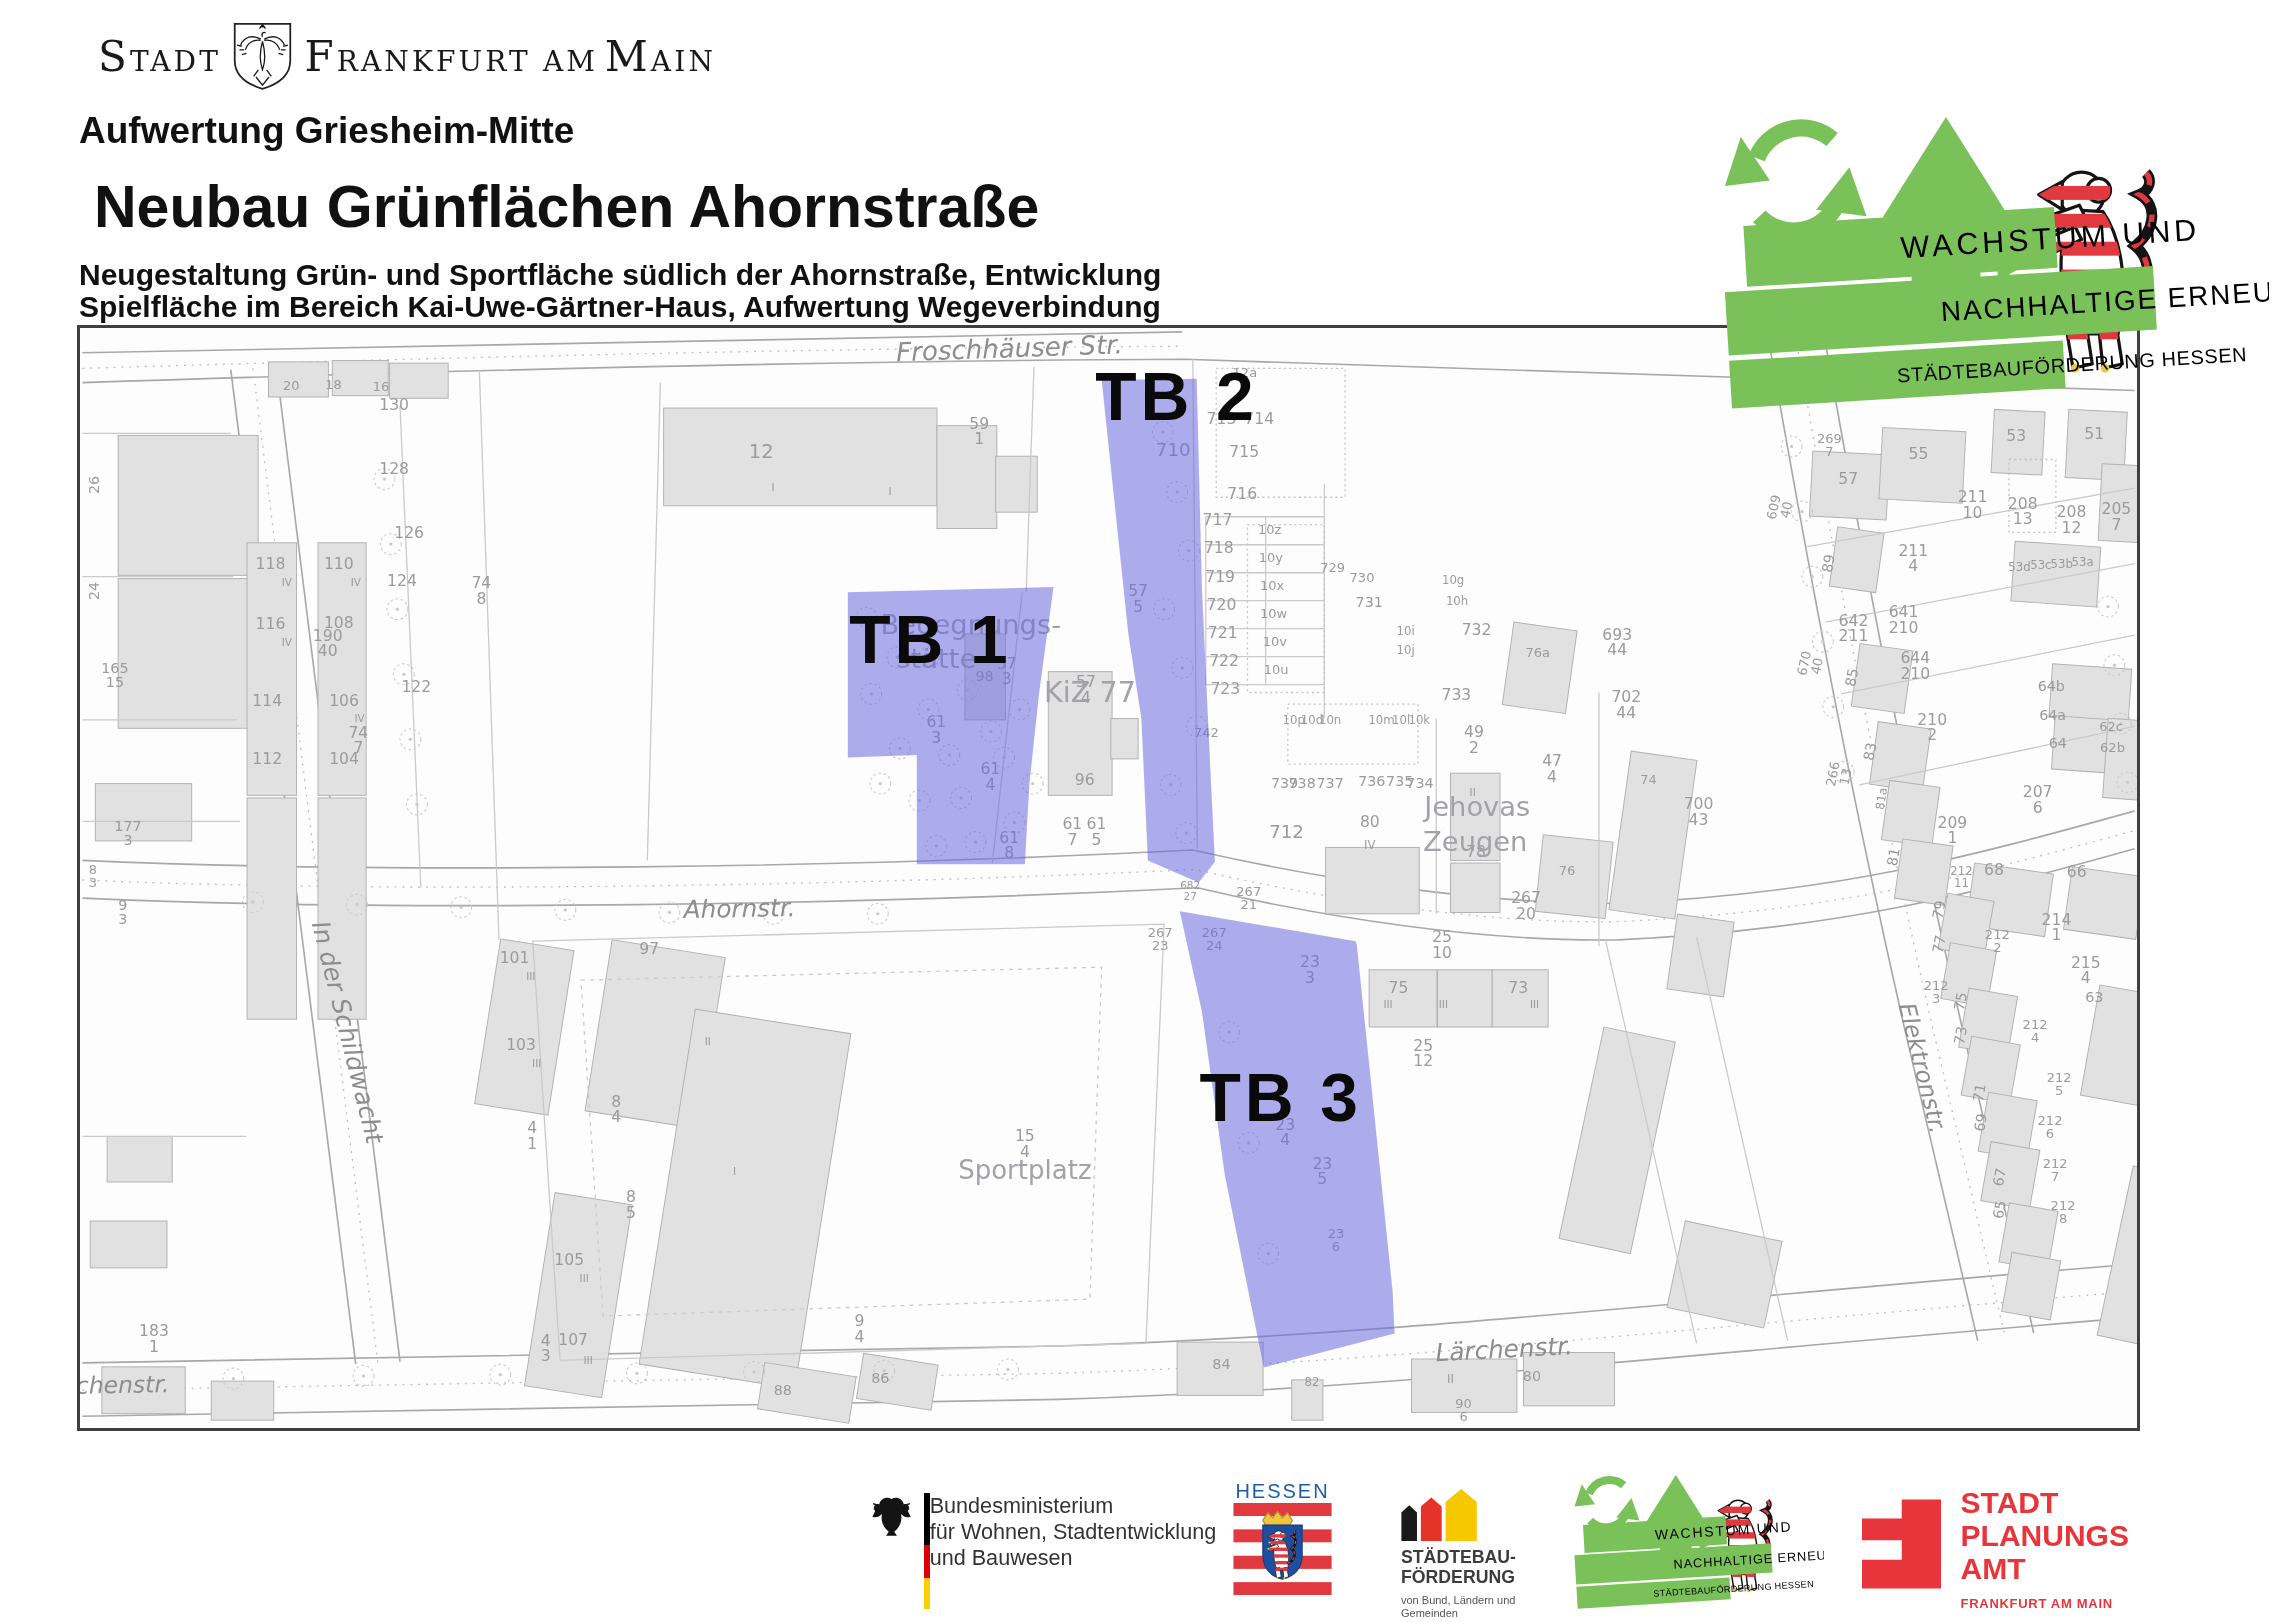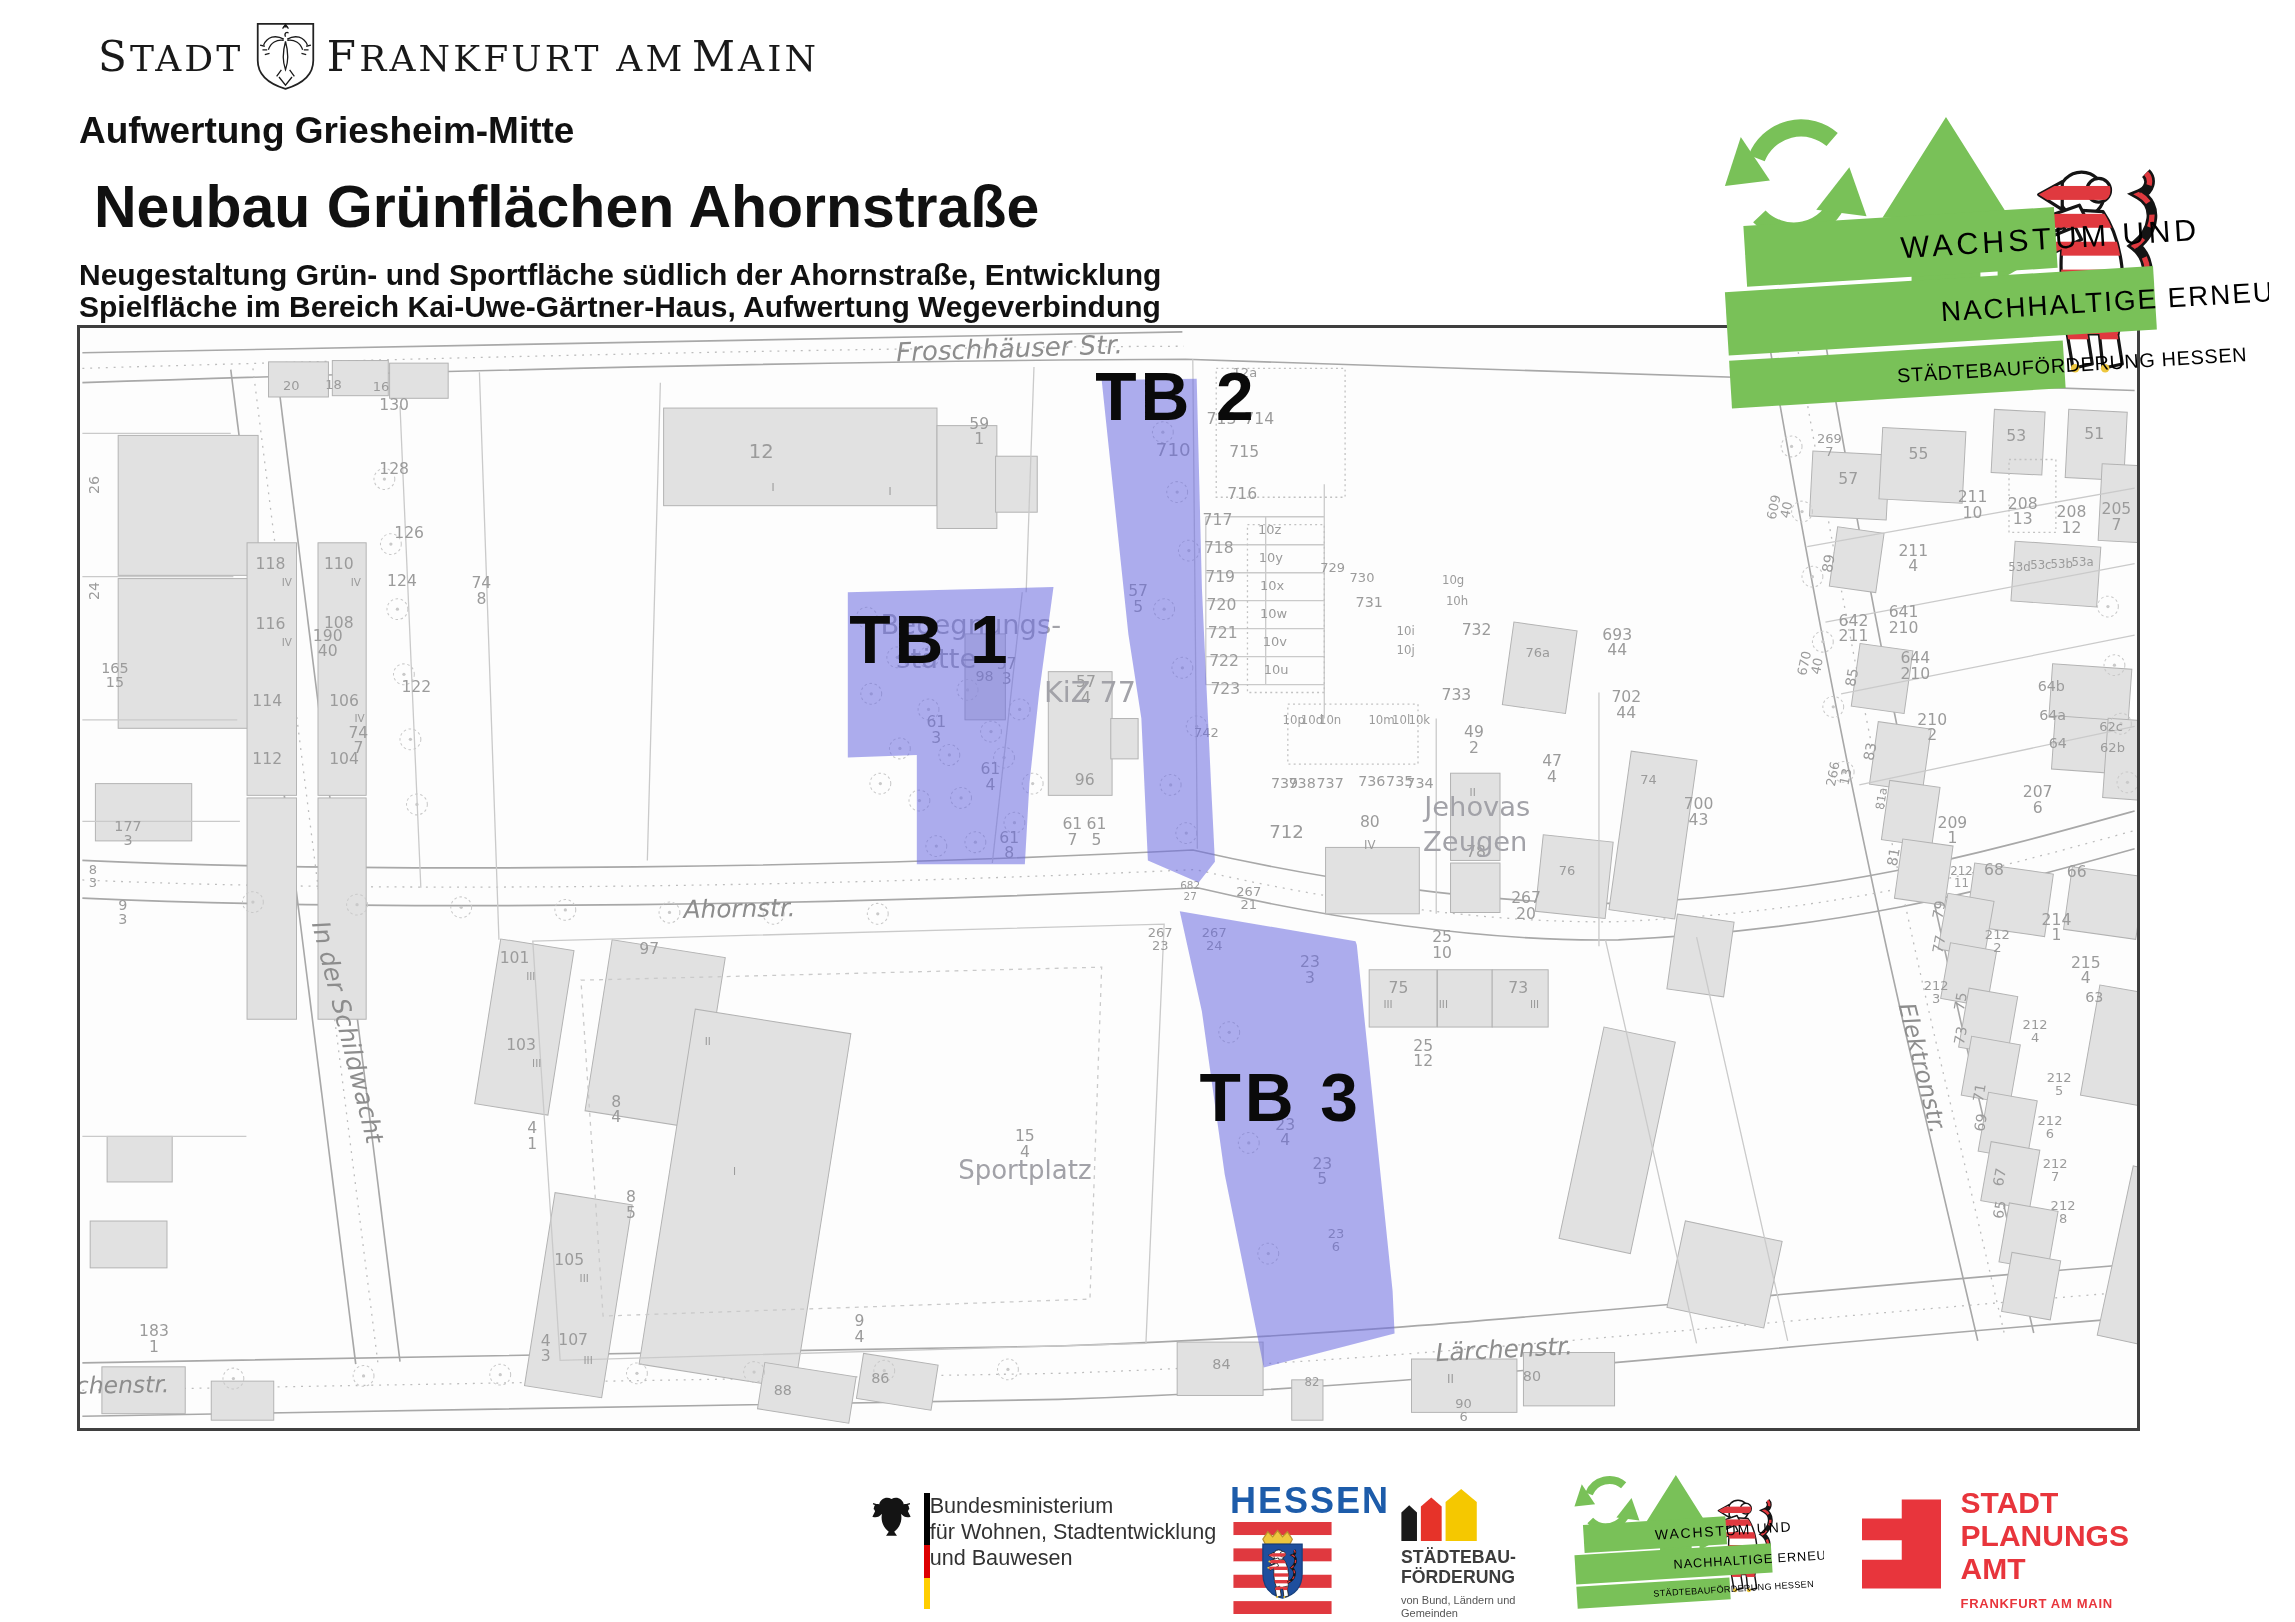--- a/index.html
+++ b/index.html
@@ -1,21 +1,21 @@
 <!DOCTYPE html>
 <html style="font-size:10.5px"><head>
 <meta charset="utf-8">
 <style>
   html,body{margin:0;padding:0;background:#fff;}
   .page{position:relative;width:2295px;height:1622px;background:#fff;overflow:hidden;
         font-family:"Liberation Sans",sans-serif;color:#111;}
   
   .city-logo{position:absolute;left:98px;top:18.3px;display:flex;align-items:center;
              font-family:"DejaVu Serif",serif;color:#191919;letter-spacing:.30em;white-space:nowrap;}
-  .city-logo .big{font-size:42px;} .city-logo .small{font-size:36px;}
+  .city-logo .big{font-size:42px;} .city-logo .small{font-size:28px;}
   .city-logo svg{margin:0 9.2px;}
   .project-line{position:absolute;left:79px;top:110px;font-size:37px;font-weight:bold;}
   .main-title{position:absolute;left:77px;top:156px;font-size:59px;font-weight:bold;margin:17px;}
   .subtitle{position:absolute;left:79px;top:259px;font-size:30px;font-weight:bold;line-height:32px;}
   
   .prog-big{position:absolute;left:1713px;top:93px;z-index:6;}
   .prog-small{position:absolute;left:1569px;top:1464px;}
   
   .map{position:absolute;left:77px;top:325px;width:2063px;height:1106px;
        box-sizing:border-box;border:3.3px solid #3f3f3f;background:#fdfdfd;z-index:2;}
@@ -33,21 +33,21 @@
   text.area-label{fill:#a2a2a8;font-family:"DejaVu Sans",sans-serif;text-anchor:middle;}
   text.tb-label{fill:#0a0a0a;font-family:"Liberation Sans",sans-serif;font-weight:bold;
                 text-anchor:middle;letter-spacing:6px;}
   .tb-area{fill-opacity:.55;}
   
   .bmwsb{position:absolute;left:871px;top:1493px;display:flex;}
   .bmwsb .bar{width:5.9px;height:116px;margin-left:11.8px;
               background:linear-gradient(#000 0 45%,#dd0000 45% 73%,#ffce00 73% 100%);}
   .bmwsb .txt{font-size:21.6px;line-height:26px;color:#333;}
   .hessen{position:absolute;left:1230px;top:1480px;width:105px;text-align:center;}
-  .hessen .word{font-size:36px;letter-spacing:2px;color:#1d5caa;font-weight:bold;}
+  .hessen .word{font-size:20px;letter-spacing:2px;color:#1d5caa;font-weight:normal;}
   .sbf{position:absolute;left:1401px;top:1489px;width:144px;}
   .sbf .t1{font-size:17.7px;font-weight:800;color:#3c3c3c;line-height:19.6px;margin-top:5px;}
   .sbf .t2{font-size:11px;color:#555;line-height:13.7px;margin-top:6.5px;}
   .spa{position:absolute;left:1862px;top:1486px;display:flex;}
   .spa .txt{margin-left:19.6px;color:#e8353c;font-weight:800;}
   .spa .l{font-size:30px;line-height:33px;}
   .spa .sub{font-size:13px;margin-top:10.5px;letter-spacing:0.7px;}
 </style>
 </head>
 <body>

